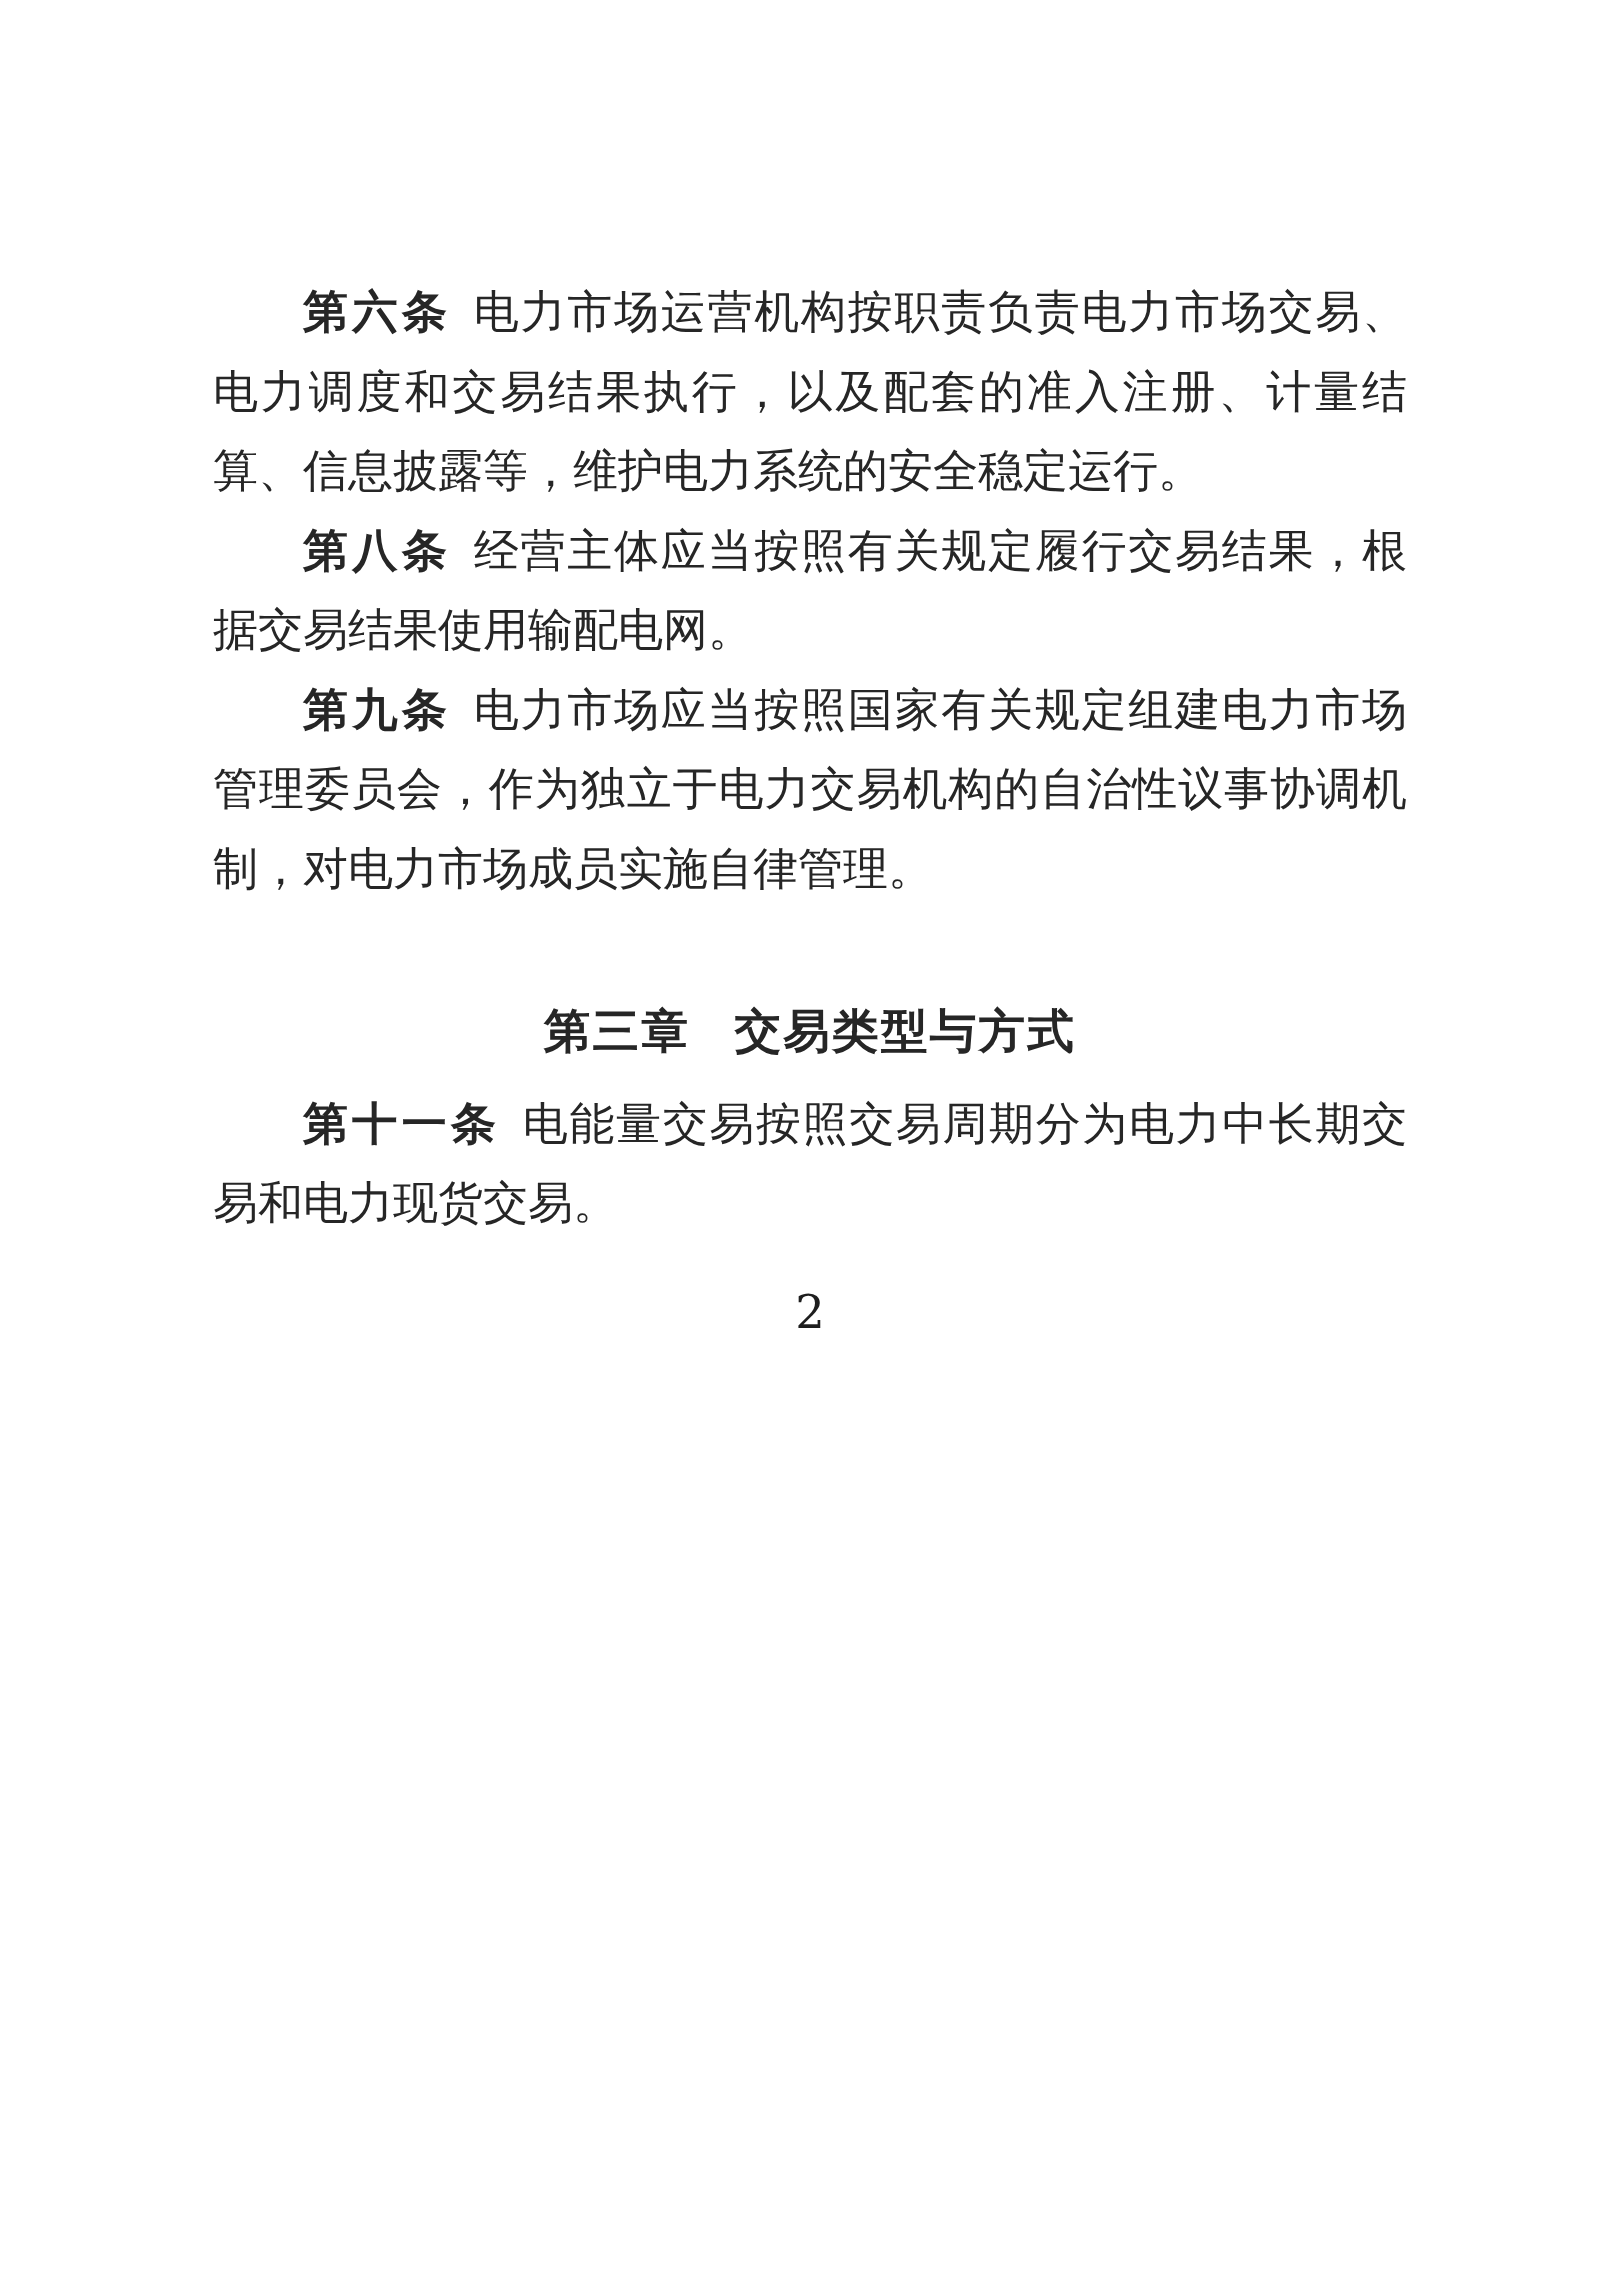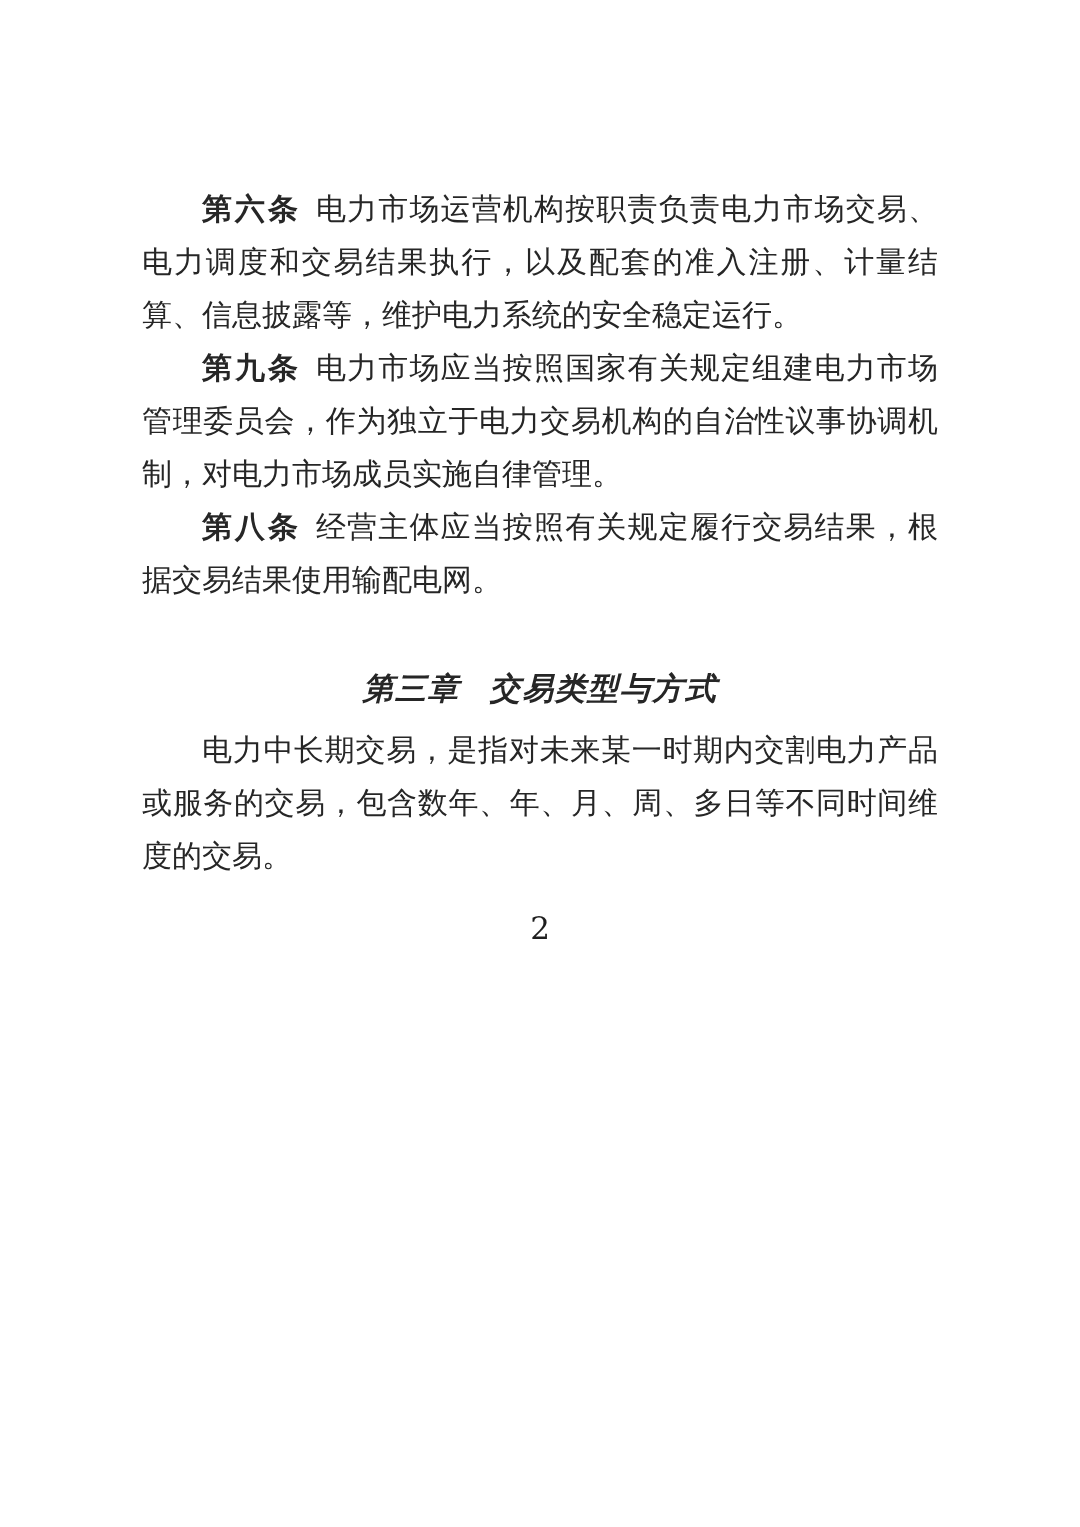--- a/index.html
+++ b/index.html
@@ -33,21 +33,20 @@
     margin-right: 0.5em;
     letter-spacing: 0.06em;
   }
   .chapter {
     margin: 56px 0 8px 0;
     text-align: center;
     font-size: 31px;
     line-height: 53px;
     font-weight: bold;
     letter-spacing: 0.05em;
-    font-style: italic;
   }
   .chapter-number {
     margin-right: 0.95em;
   }
   .page-number {
     margin-top: 24px;
     text-align: center;
     font-size: 31px;
     line-height: 44px;
     color: #1e1e1e;
@@ -55,27 +54,27 @@
 </style>
 </head>
 <body>
 
 <div class="page">
   <div class="body-text">
 
     <p class="para"><span class="article-label">第六条</span><span>电力市场运营机构按职责负责电力市场交易、电力调度和交易结果执行，以及配套的准入注册、计量结算、信息披露等，维护电力系统的安全稳定运行。</span></p>
 
 
+    <p class="para"><span class="article-label">第八条</span><span>经营主体应当按照有关规定履行交易结果，根据交易结果使用输配电网。</span></p>
+
     <p class="para"><span class="article-label">第九条</span><span>电力市场应当按照国家有关规定组建电力市场管理委员会，作为独立于电力交易机构的自治性议事协调机制，对电力市场成员实施自律管理。</span></p>
-
-    <p class="para"><span class="article-label">第八条</span><span>经营主体应当按照有关规定履行交易结果，根据交易结果使用输配电网。</span></p>
 
     <h2 class="chapter"><span class="chapter-number">第三章</span><span>交易类型与方式</span></h2>
 
 
+    <p class="para"><span class="article-label">第十一条</span><span>电能量交易按照交易周期分为电力中长期交易和电力现货交易。</span></p>
 
-    <p class="para"><span>电力中长期交易，是指对未来某一时期内交割电力产品或服务的交易，包含数年、年、月、周、多日等不同时间维度的交易。</span></p>
 
 
   </div>
 
   <div class="page-number">2</div>
 </div>
 
 </body></html>

